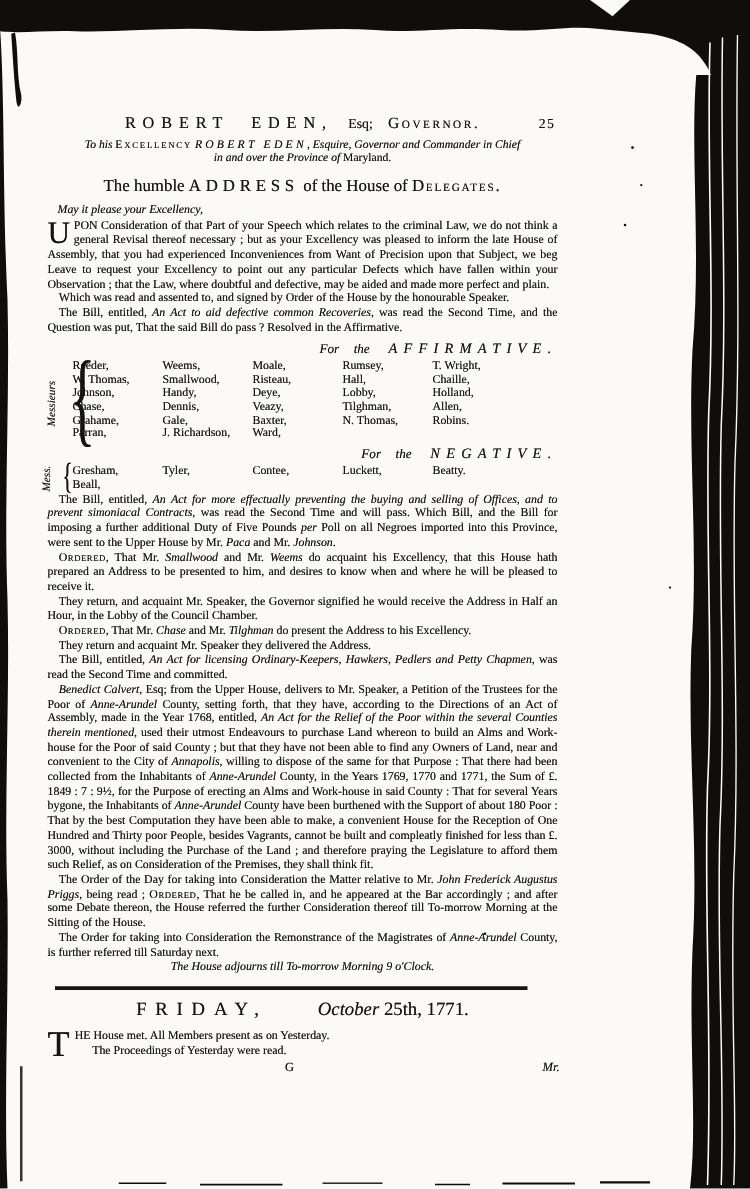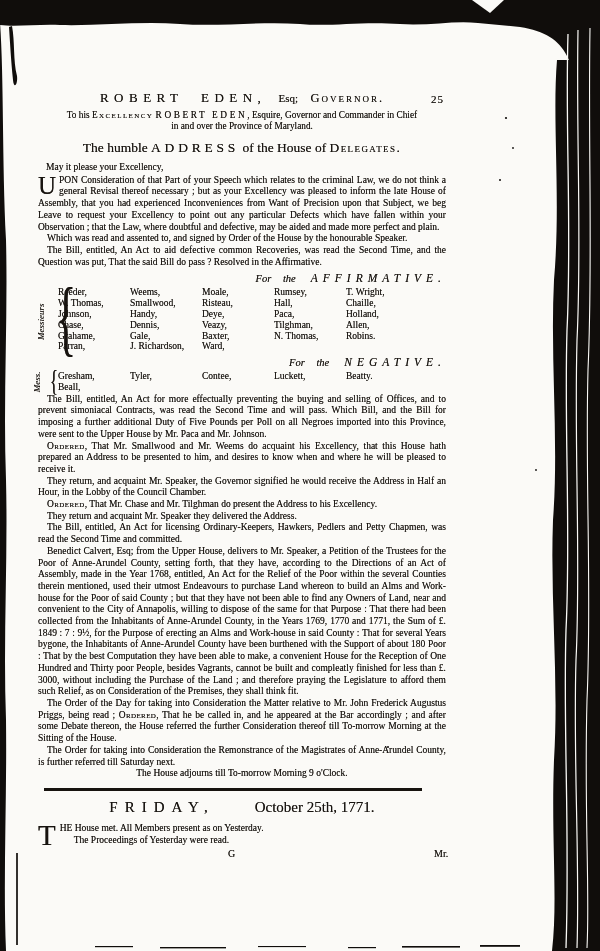--- a/index.html
+++ b/index.html
@@ -17,24 +17,24 @@
 
   .header-row{position:relative;text-align:center;font-size:13px;line-height:15px;margin-bottom:4px;}
   .gov-name{letter-spacing:5.5px;word-spacing:9px;}
   .gov-esq{font-size:11px;margin-left:9px;}
   .gov-title{font-variant:small-caps;letter-spacing:2px;font-size:12.5px;margin-left:9px;}
   .pagenum{position:absolute;right:2px;top:2px;font-size:11px;letter-spacing:1px;}
 
   .addr-line{text-align:center;font-size:9.3px;line-height:11px;}
   .humble{text-align:center;font-size:13.5px;line-height:16px;margin:8px 0 6px;}
 
-  .seg-i{}
+  .seg-i{font-style:italic;}
   .seg-sc{font-variant:small-caps;letter-spacing:0.4px;}
   .seg-scs{font-variant:small-caps;letter-spacing:1.4px;}
-  .seg-sp{letter-spacing:2.6px;}
+  .seg-sp{letter-spacing:2.6px;font-style:italic;}
   .seg-ls{letter-spacing:3.8px;}
 
   .para{text-align:justify;}
   .para.ind{text-indent:9px;}
   .para.ind2{text-indent:14px;}
   .para.center{text-align:center;}
   .para.salute{text-align:left;text-indent:8px;margin-bottom:1px;}
   .dropcap{float:left;font-size:25px;line-height:20px;padding:1px 3px 0 0;}
   #part3 .dropcap{font-size:29px;line-height:22px;padding-right:4px;}
 
@@ -161,21 +161,21 @@
             <div class="line">Moale,</div>
             <div class="line">Risteau,</div>
             <div class="line">Deye,</div>
             <div class="line">Veazy,</div>
             <div class="line">Baxter,</div>
             <div class="line">Ward,</div>
           </div>
         <div class="vote-col">
             <div class="line">Rumsey,</div>
             <div class="line">Hall,</div>
-            <div class="line">Paca,</div>
+            <div class="line">Lobby,</div>
             <div class="line">Tilghman,</div>
             <div class="line">N. Thomas,</div>
           </div>
         <div class="vote-col">
             <div class="line">T. Wright,</div>
             <div class="line">Chaille,</div>
             <div class="line">Holland,</div>
             <div class="line">Allen,</div>
             <div class="line">Robins.</div>
           </div>

